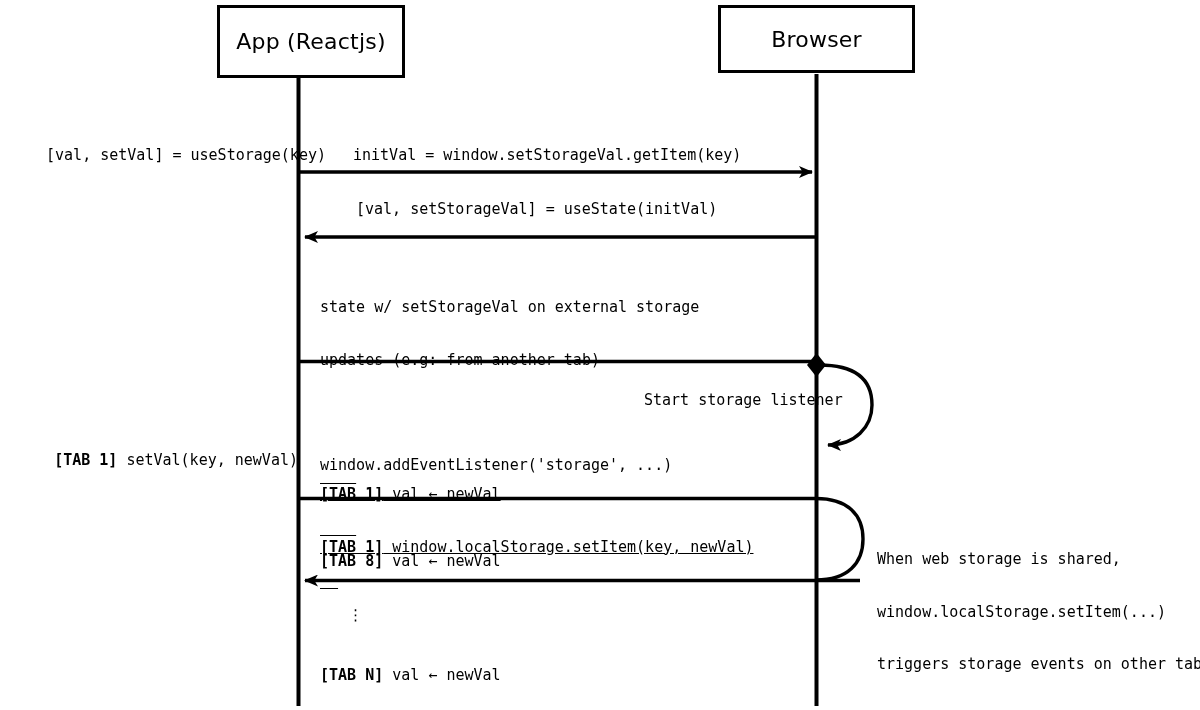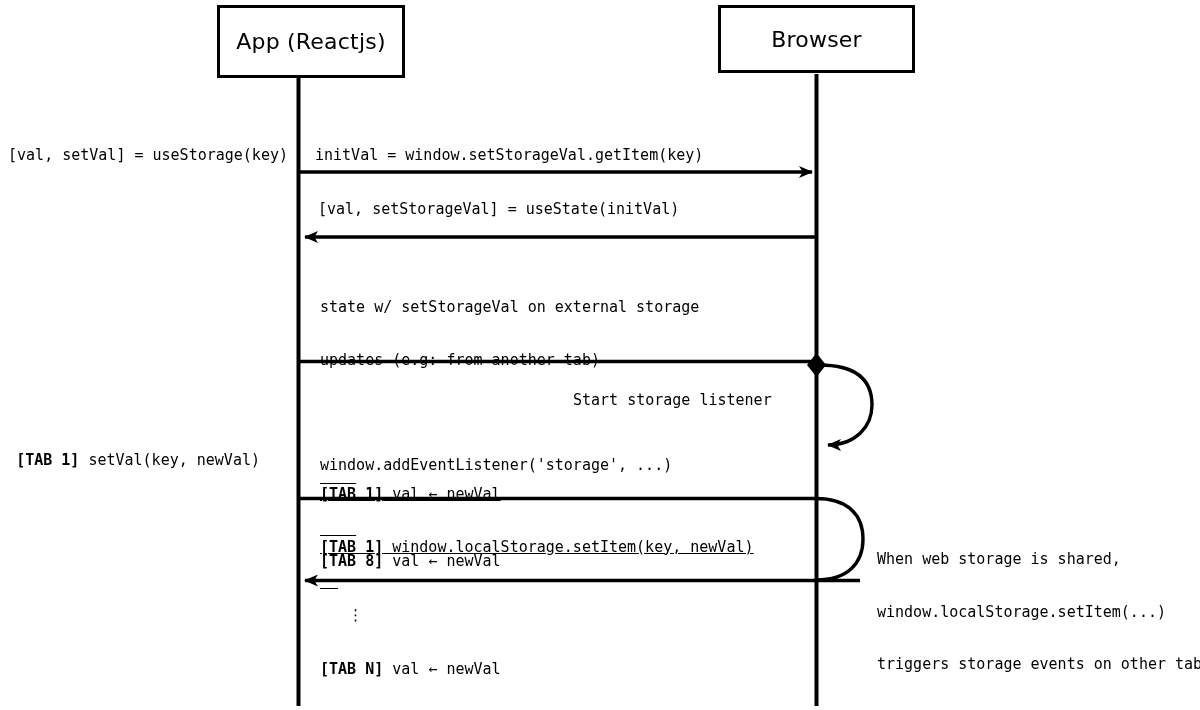--- a/index.html
+++ b/index.html
@@ -36,20 +36,21 @@
     color: #000000;
     letter-spacing: 0.2px;
   }
   .msg-label {
     position: absolute;
     font-family: "DejaVu Sans Mono", "Liberation Mono", monospace;
     font-size: 15px;
     line-height: 18px;
     color: #000000;
     white-space: pre;
+    padding-left: 38px;
   }
   .msg-label.right-align {
     text-align: right;
   }
   .note-block {
     position: absolute;
     font-family: "DejaVu Sans Mono", "Liberation Mono", monospace;
     font-size: 15px;
     line-height: 17.5px;
     color: #000000;
@@ -109,33 +110,33 @@
 
   <div class="msg-label" style="left:318px; top:200px;">[val, setStorageVal] = useState(initVal)</div>
 
   <div class="note-block" style="left:320px; top:264px;">
     <div>state w/ setStorageVal on external storage</div>
     <div>updates (e.g: from another tab)</div>
     <div>&nbsp;</div>
     <div>window.addEventListener('storage', ...)</div>
   </div>
 
-  <div class="msg-label" style="left:573px; top:391px;">Start storage listener</div>
+  <div class="msg-label" style="left:606px; top:391px;">Start storage listener</div>
 
   <div class="msg-label right-align" style="left:0px; top:451px; width:260px;"><span class="tabtag">[TAB 1]</span><span> setVal(key, newVal)</span></div>
 
   <div class="note-block" style="left:320px; top:451px;text-decoration:underline;">
     <div><span class="tabtag">[TAB 1]</span><span> val ← newVal</span></div>
     <div><span class="tabtag">[TAB 1]</span><span> window.localStorage.setItem(key, newVal)</span></div>
   </div>
 
   <div class="note-block" style="left:320px; top:518px;">
     <div><span class="tabtag">[TAB 8]</span><span> val ← newVal</span></div>
     <div style="padding-left:28px; line-height:18px;">⋮</div>
-    <div style="margin-top:2px;"><span class="tabtag">[TAB N]</span><span> val ← newVal</span></div>
+    <div style="margin-top:8px;"><span class="tabtag">[TAB N]</span><span> val ← newVal</span></div>
   </div>
 
   <div class="note-block" style="left:877px; top:516px;">
     <div>When web storage is shared,</div>
     <div>window.localStorage.setItem(...)</div>
     <div>triggers storage events on other tabs</div>
   </div>
 
 </div>
 

